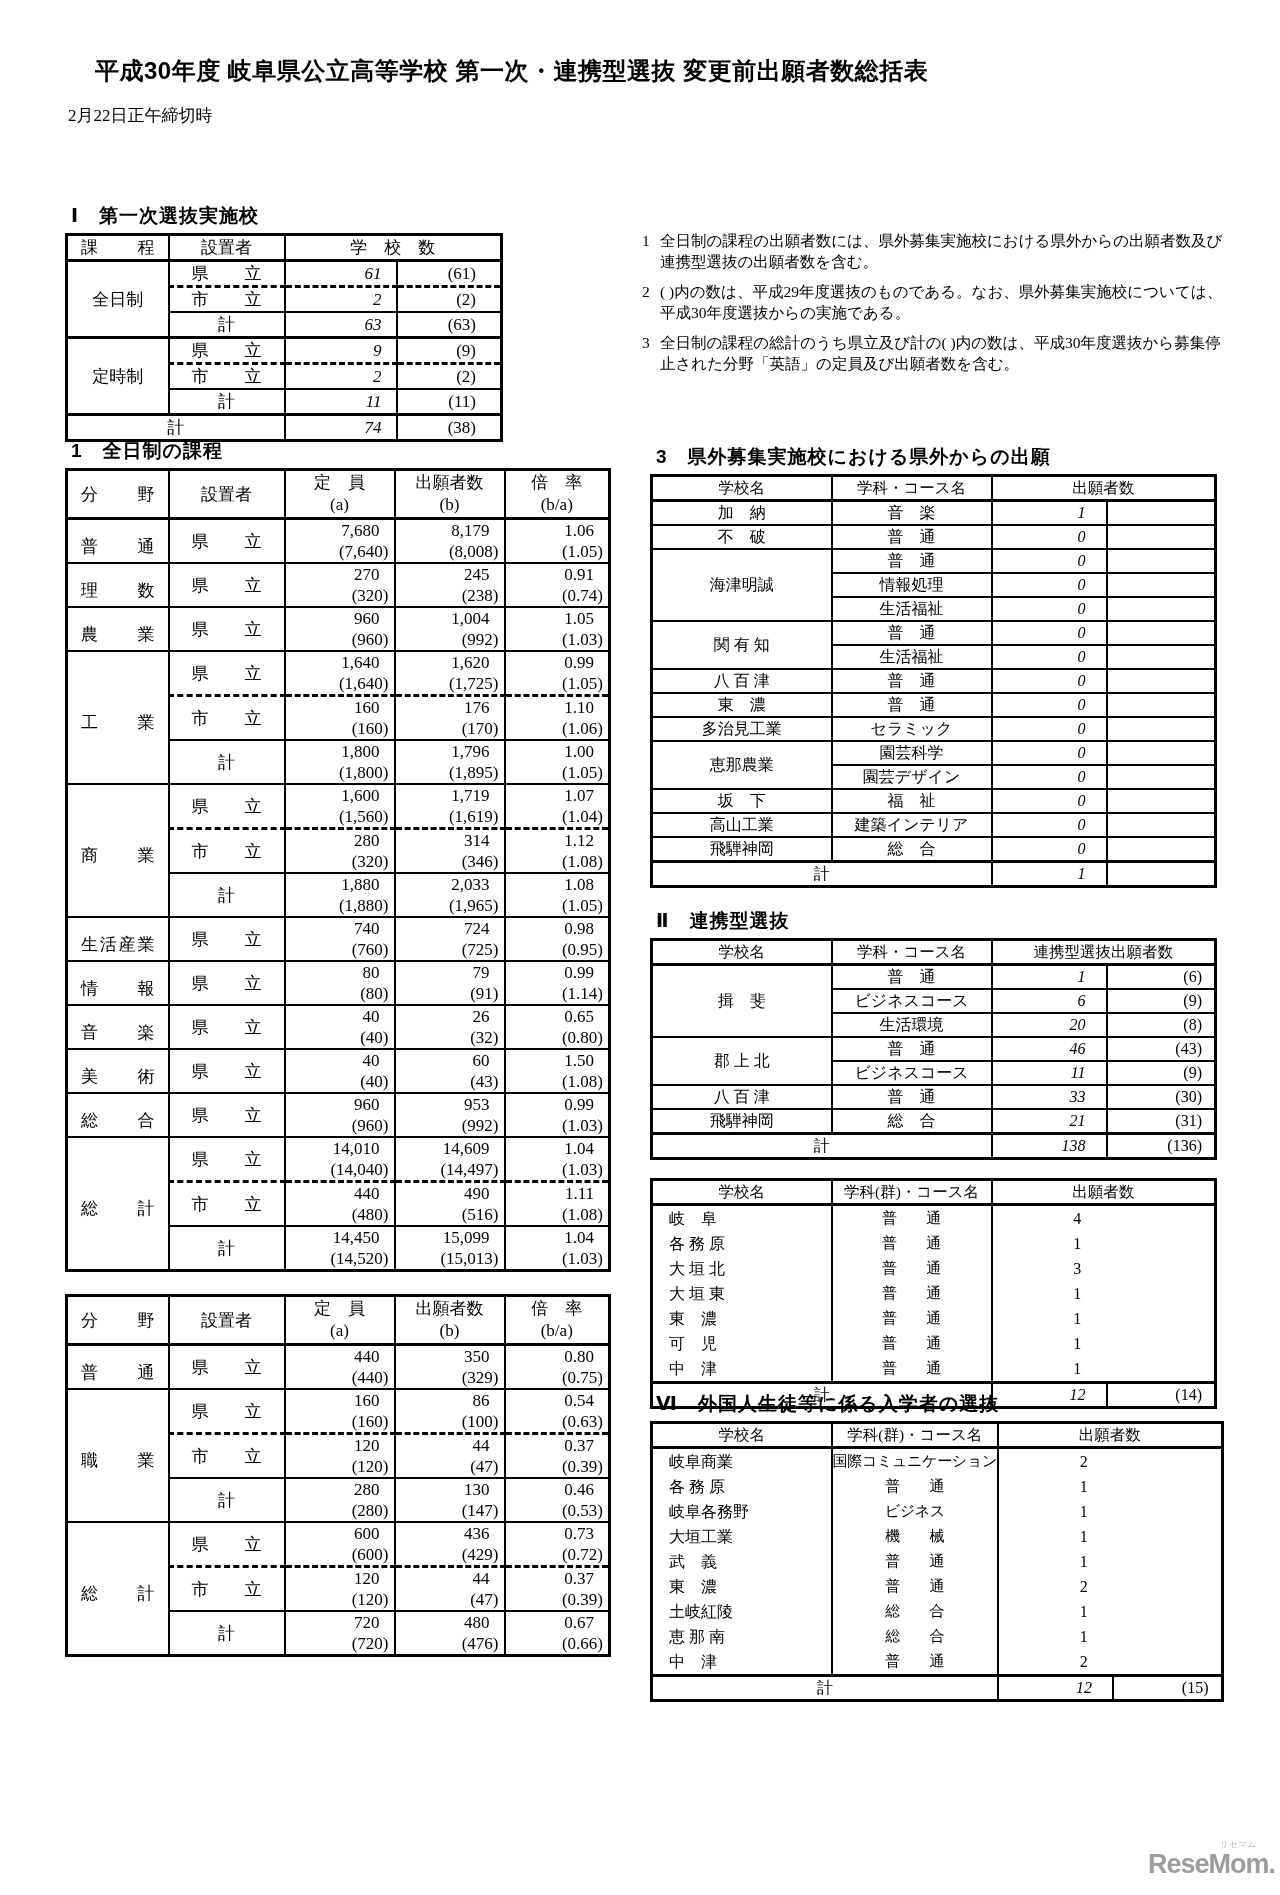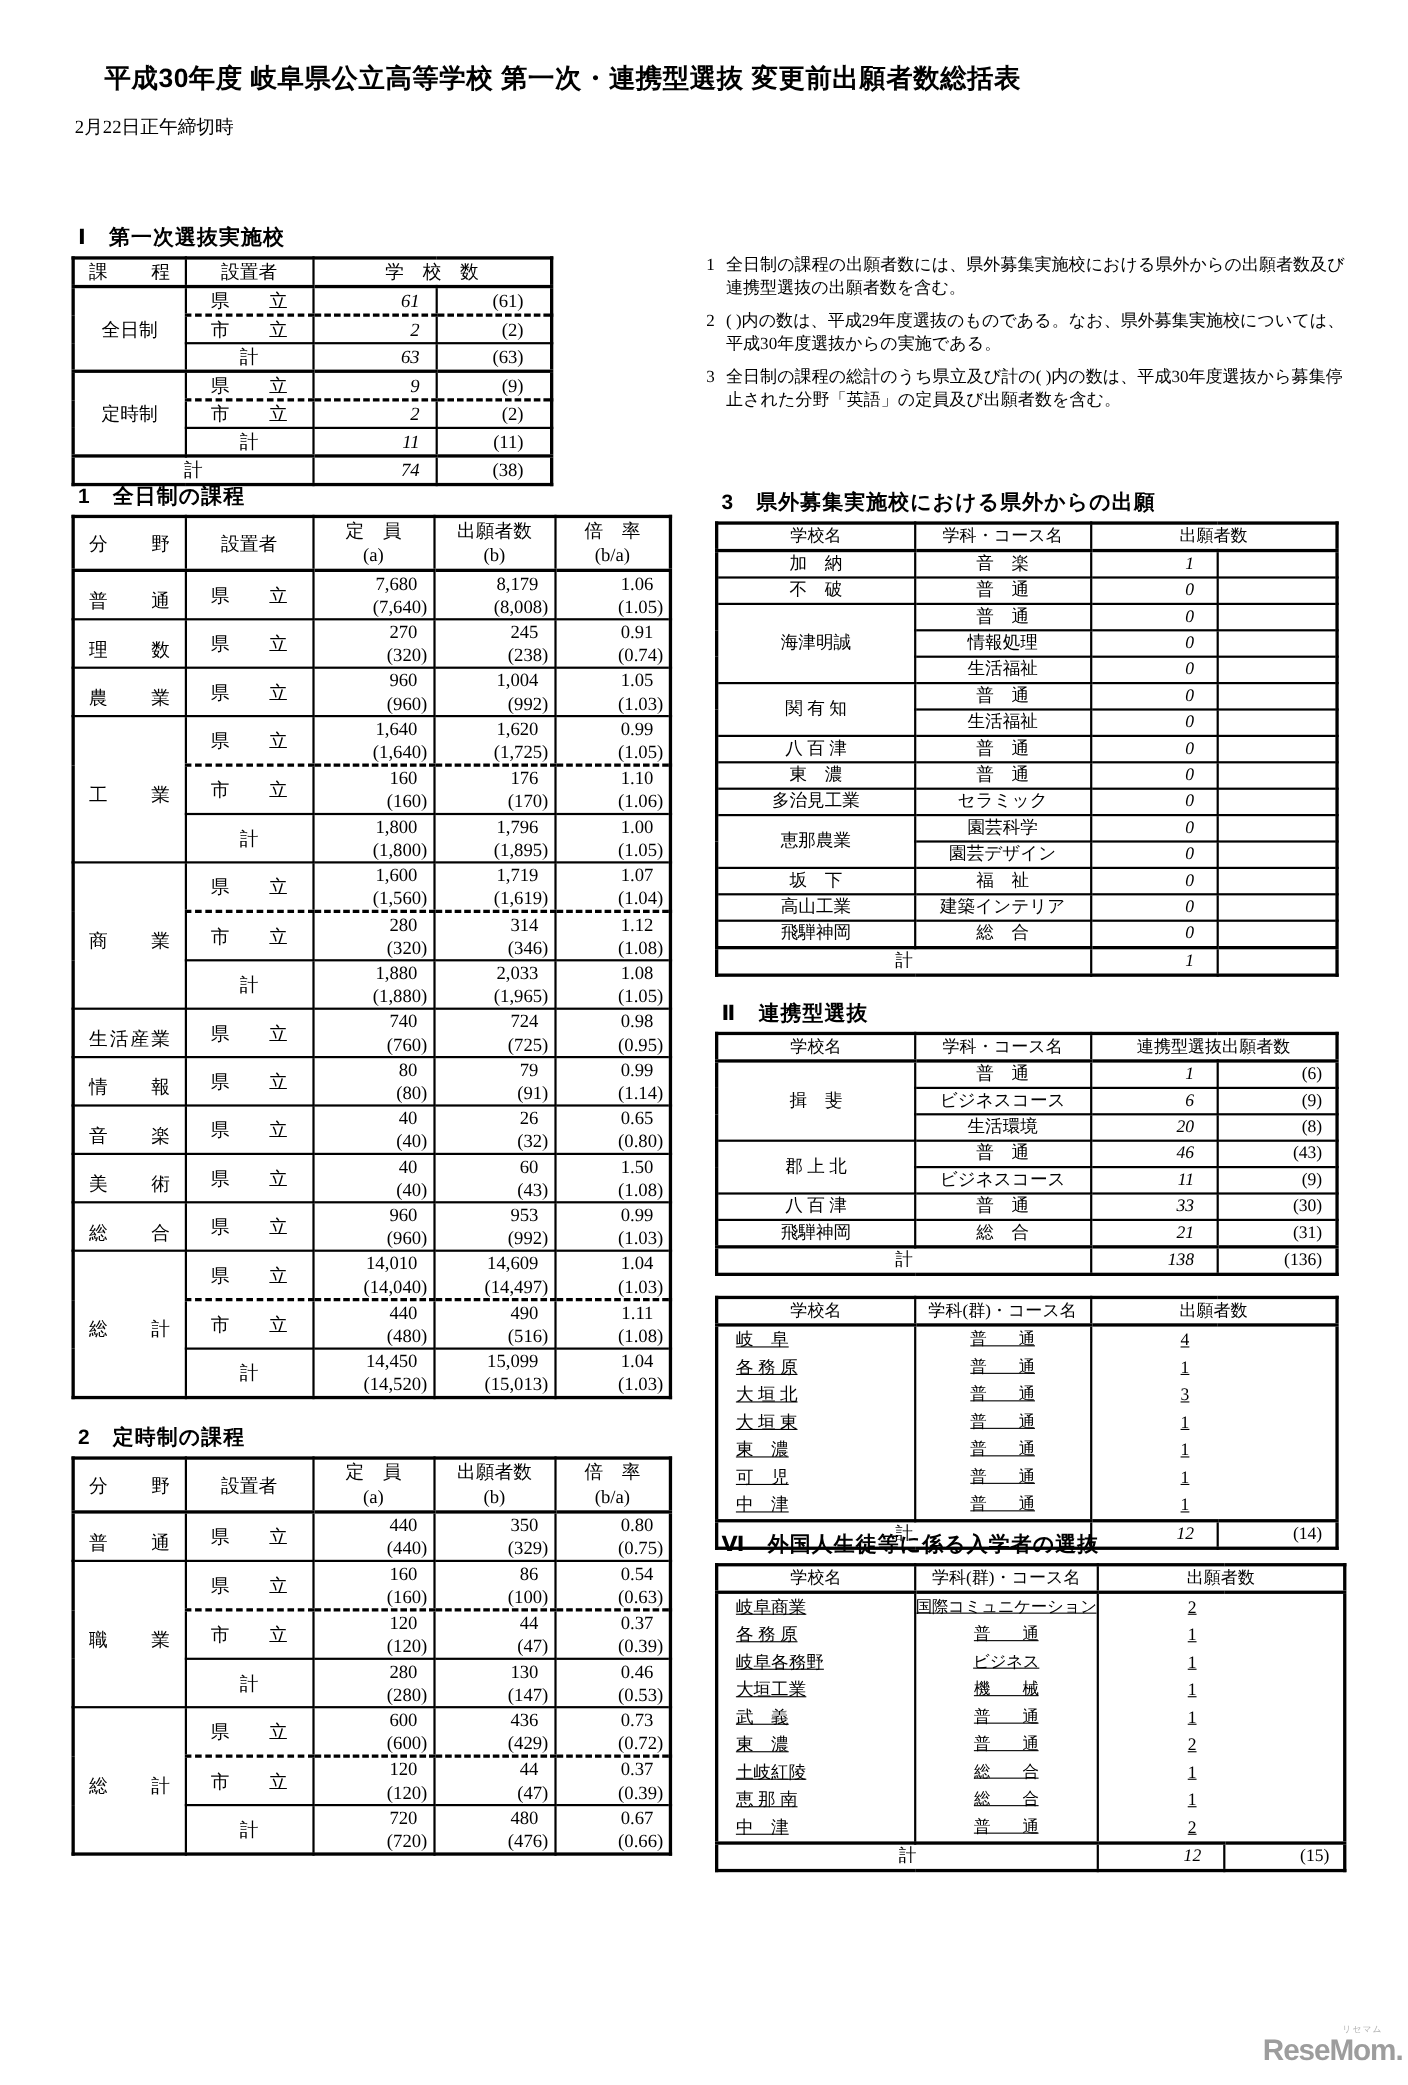--- a/index.html
+++ b/index.html
@@ -48,21 +48,21 @@
   .n .l2{text-align:right;padding-right:5px;}
   td.field{vertical-align:top;}
   td.field .fx{margin-top:10px;}
 
   
   .t-r th,.t-r td{height:22px;font-size:16px;line-height:22px;}
   .t-r th{font-size:15.5px;}
   .t-r .v{text-align:right;padding-right:20px;}
   .t-r .p{text-align:right;padding-right:12px;}
   td.sch,td.crs,td.numl{vertical-align:top;}
-  .line{height:25px;line-height:25px;text-decoration:underline;}
+  .line{height:25px;line-height:25px;}
   td.sch .line{text-align:left;padding-left:16px;}
   td.crs .line{text-align:center;font-size:15px;letter-spacing:-.3px;}
   td.numl .line{text-align:center;padding-right:52px;}
 
   #watermark{position:absolute;left:1148px;top:1840px;width:125px;text-align:right;
      font-family:"Liberation Sans","DejaVu Sans",sans-serif;color:#9d9d9d;}
   .wm-ruby{display:block;font-size:8px;color:#b5b5b5;letter-spacing:1px;padding-right:16px;line-height:10px;}
   .wm-text{font-size:27px;font-weight:bold;letter-spacing:-1px;line-height:28px;}
 </style>
 </head>
@@ -599,21 +599,20 @@
                 <div class="l1">1.04</div>
                 <div class="l2">(1.03)</div>
               </td>
             </tr>
           </tbody>
         </table>
       </div>
   </section>
 
   <section id="sec-teiji">
-    <div class="h-sec">2　定時制の課程</div>
     <div class="tmount">
         <table class="grid t-course">
           <colgroup>
             <col style="width: 102px;">
             <col style="width: 116px;">
             <col style="width: 110px;">
             <col style="width: 110px;">
             <col style="width: 105px;">
           </colgroup>
           <thead>

